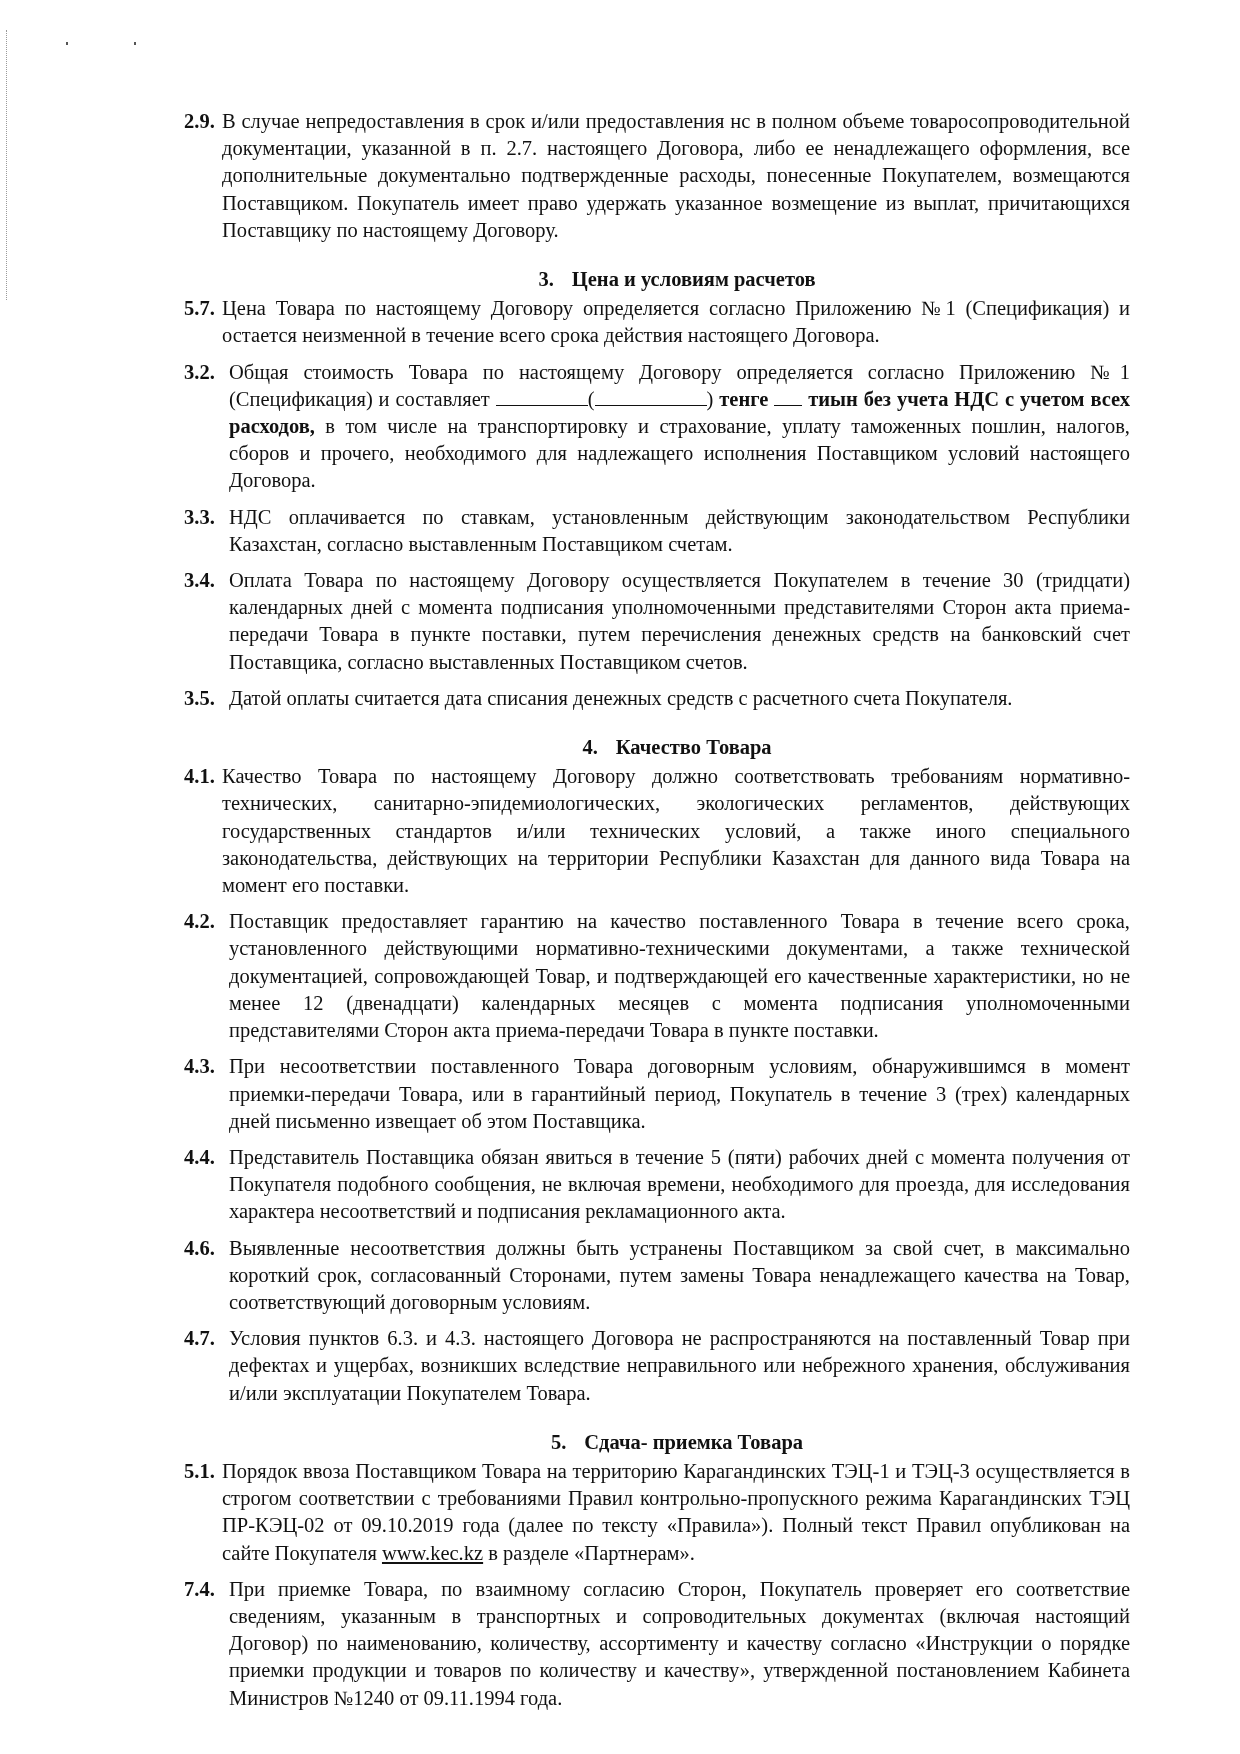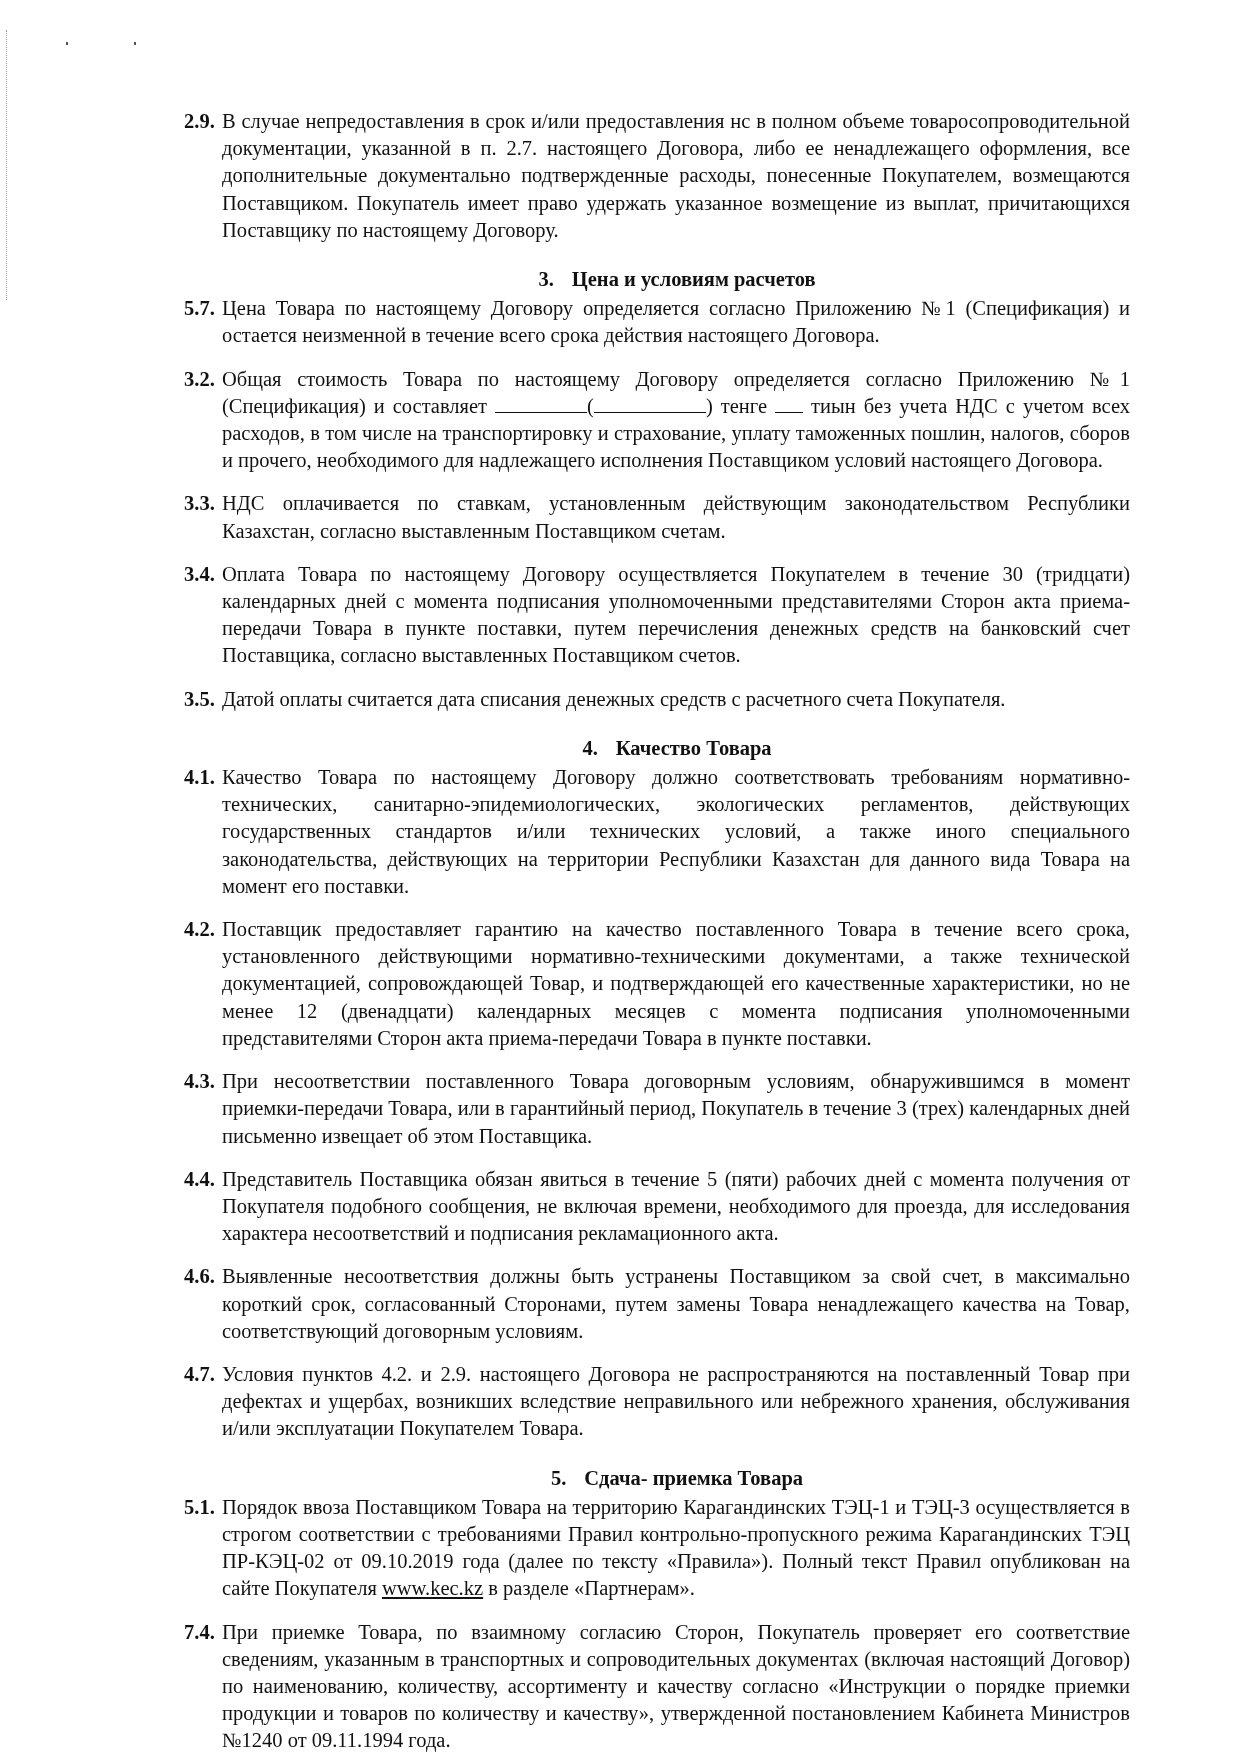--- a/index.html
+++ b/index.html
@@ -18,21 +18,21 @@
     position: absolute;
     left: 184px;
     top: 108px;
     width: 946px;
   }
   .clause {
     display: flex;
     align-items: flex-start;
     margin: 0;
   }
-  .clause + .clause { margin-top: 16px; }
+  .clause + .clause { margin-top: 9px; gap: 7px; }
   .num {
     flex: 0 0 38px;
     font-weight: bold;
     white-space: nowrap;
   }
   .text {
     flex: 1 1 auto;
     text-align: justify;
     text-justify: inter-word;
   }
@@ -40,21 +40,21 @@
     text-align: center;
     font-weight: bold;
     margin: 22px 0 2px 0;
     padding-left: 40px;
   }
   .section-title .sec-num { margin-right: 18px; }
   .blank { display: inline-block; border-bottom: 1.5px solid #111; height: 18px; vertical-align: baseline; }
   .b1 { width: 92px; }
   .b2 { width: 112px; }
   .b3 { width: 28px; }
-  .bold { font-weight: normal; }
+  .bold { font-weight: bold; }
   .link { text-decoration: underline; }
   .margin-marks {
     position: absolute; left: 6px; top: 30px; width: 8px; height: 270px;
     border-left: 1px dotted #9a9a9a;
   }
   .speck { position: absolute; width: 2px; height: 3px; background: #555; }
 </style>
 </head>
 <body>
 
@@ -118,21 +118,21 @@
     <div class="clause">
       <span class="num">4.4.</span>
       <span class="text">Представитель Поставщика обязан явиться в течение 5 (пяти) рабочих дней с момента получения от Покупателя подобного сообщения, не включая времени, необходимого для проезда, для исследования характера несоответствий и подписания рекламационного акта.</span>
     </div>
     <div class="clause">
       <span class="num">4.6.</span>
       <span class="text">Выявленные несоответствия должны быть устранены Поставщиком за свой счет, в максимально короткий срок, согласованный Сторонами, путем замены Товара ненадлежащего качества на Товар, соответствующий договорным условиям.</span>
     </div>
     <div class="clause">
       <span class="num">4.7.</span>
-      <span class="text">Условия пунктов 4.2. и 2.9. настоящего Договора не распространяются на поставленный Товар при дефектах и ущербах, возникших вследствие неправильного или небрежного хранения, обслуживания и/или эксплуатации Покупателем Товара.</span>
+      <span class="text">Условия пунктов 6.3. и 4.3. настоящего Договора не распространяются на поставленный Товар при дефектах и ущербах, возникших вследствие неправильного или небрежного хранения, обслуживания и/или эксплуатации Покупателем Товара.</span>
     </div>
 
     <div class="section-title">
       <span class="sec-num">5.</span><span>Сдача- приемка Товара</span>
     </div>
 
     <div class="clause">
       <span class="num">5.1.</span>
       <span class="text"><span>Порядок ввоза Поставщиком Товара на территорию Карагандинских ТЭЦ-1 и ТЭЦ-3 осуществляется в строгом соответствии с требованиями Правил контрольно-пропускного режима Карагандинских ТЭЦ ПР-КЭЦ-02 от 09.10.2019 года (далее по тексту «Правила»). Полный текст Правил опубликован на сайте Покупателя</span> <span class="link">www.kec.kz</span> <span>в разделе «Партнерам».</span></span>
     </div>

